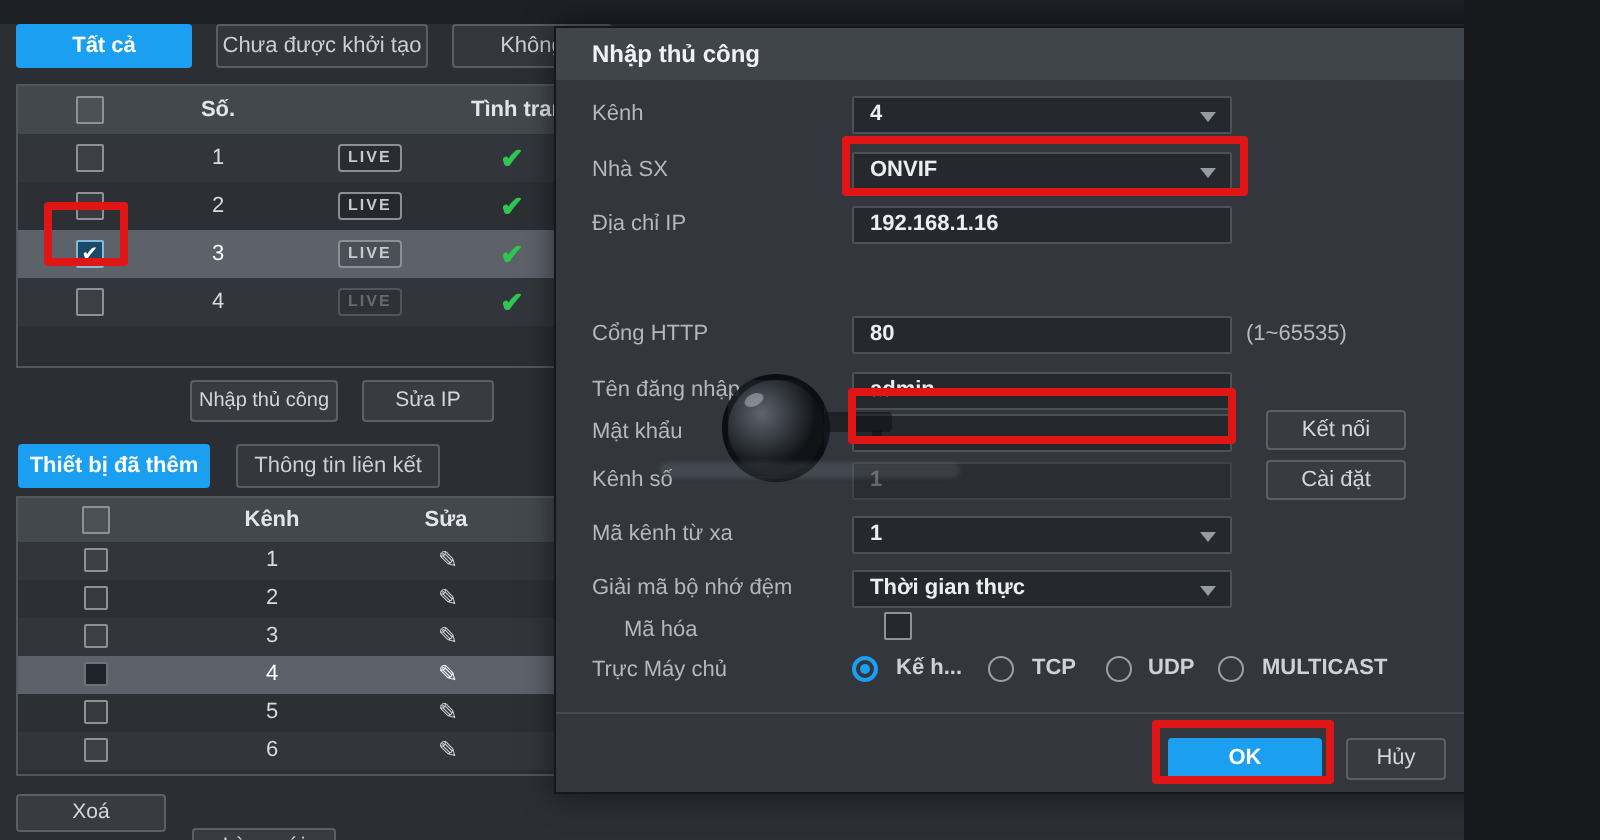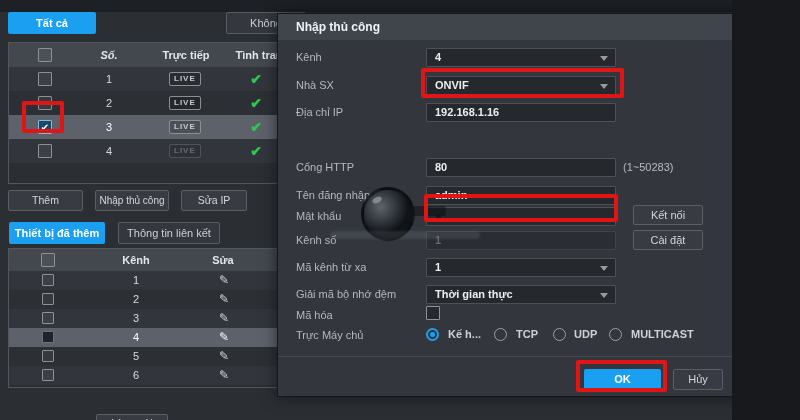--- a/index.html
+++ b/index.html
@@ -68,21 +68,21 @@
   .flabel{position:absolute;left:18px;line-height:19px;color:#b4b8be;}
   .fld{position:absolute;left:148px;top:0;width:190px;height:19px;background:#25282d;
        border:1px solid #4c5057;color:#eceef0;font-weight:bold;line-height:17px;padding:0 8px;border-radius:1px;}
   .fld.disabled{color:#63686e;background:#2a2d32;border-color:#3f4348;}
   .arrow{position:absolute;right:7px;top:7px;width:0;height:0;
          border-left:4px solid transparent;border-right:4px solid transparent;border-top:5px solid #969ba1;}
   .hint{position:absolute;left:345px;line-height:19px;color:#b7bbc0;}
   .sidebtn{position:absolute;left:355px;width:70px;height:20px;line-height:18px;background:#383c42;
            border:1px solid #5c6066;color:#d3d6da;text-align:center;border-radius:2px;}
   .f1{top:34px;}.f2{top:62px;}.f3{top:89px;}.f4{top:116px;}.f5{top:144px;}.f6{top:172px;}
-  .f7{top:193px;}.f8{top:217px;}.f9{top:244px;}.f10{top:271px;}.f11{top:292px;}.f12{top:312px;}
+  .f7{top:193px;}.f8{top:217px;}.f9{top:244px;}.f10{top:271px;}.f11{top:292px;margin-left:16px;}.f12{top:312px;}
   .kb-connect{top:191px;}
   .kb-setting{top:216px;}
   .dlg-cb{position:absolute;left:148px;top:0;width:14px;height:14px;border:1px solid #8e939a;
           background:#25282d;border-radius:1px;}
   .radio{position:absolute;top:2px;width:13px;height:13px;border-radius:50%;border:1px solid #9aa0a6;}
   .radio.sel{border:2px solid #1b9ff0;}
   .radio.sel::after{content:"";position:absolute;left:2px;top:2px;width:5px;height:5px;border-radius:50%;background:#1b9ff0;}
   .rlabel{position:absolute;top:0;line-height:17px;color:#ced2d6;font-weight:bold;}
   .sep{position:absolute;left:0;top:342px;width:481px;height:1px;background:#464a50;}
   .btn-ok{position:absolute;left:306px;top:355px;width:77px;height:21px;line-height:21px;background:#1b9ff0;
@@ -109,27 +109,27 @@
 </style>
 </head>
 <body>
 
 <div class="screen">
 
   <div class="abs topstrip"></div>
   <div class="abs rightbg"></div>
 
   <div class="abs tab active tab-all">Tất cả</div>
+  <div class="abs tab plain tab-uninit">Chưa được khởi tạo</div>
   <div class="abs tab plain tab-khong">Không</div>
 
   <div class="abs tbl tblA">
     <div class="thead">
       <span class="cb" style="left:29px;top:5px;"></span>
-      <span class="cell" style="left:80px;width:40px;font-style:italic;">Số.</span>
-      <span class="cell" style="left:142px;width:70px;">Trực tiếp</span>
+      <span class="cell" style="left:80px;width:40px;">Số.</span>
       <span class="cell" style="left:215px;width:70px;">Tình tran</span>
     </div>
     <div class="trow rowA">
       <span class="cb" style="left:29px;top:5px;"></span>
       <span class="cell" style="left:80px;width:40px;">1</span>
       <span class="live" style="left:160px;">LIVE</span>
       <span class="cell okchk" style="left:232px;width:30px;">✔</span>
     </div>
     <div class="trow rowB">
       <span class="cb" style="left:29px;top:5px;"></span>
@@ -144,21 +144,20 @@
       <span class="cell okchk" style="left:232px;width:30px;">✔</span>
     </div>
     <div class="trow rowA">
       <span class="cb" style="left:29px;top:5px;"></span>
       <span class="cell" style="left:80px;width:40px;">4</span>
       <span class="live dim" style="left:160px;">LIVE</span>
       <span class="cell okchk" style="left:232px;width:30px;">✔</span>
     </div>
   </div>
 
-  <div class="btn btn-them">Thêm</div>
   <div class="btn btn-manual">Nhập thủ công</div>
   <div class="btn btn-suaip">Sửa IP</div>
 
   <div class="abs tab plain tab-linked">Thông tin liên kết</div>
   <div class="abs tab active tab-added">Thiết bị đã thêm</div>
 
   <div class="abs tbl tblB">
     <div class="thead">
       <span class="cb" style="left:32px;top:4px;"></span>
       <span class="cell" style="left:97px;width:60px;">Kênh</span>
@@ -190,20 +189,21 @@
       <span class="cell" style="left:97px;width:60px;">5</span>
       <span class="cell pencil" style="left:200px;width:30px;">✎</span>
     </div>
     <div class="trow rowA">
       <span class="cb small" style="left:33px;top:3px;"></span>
       <span class="cell" style="left:97px;width:60px;">6</span>
       <span class="cell pencil" style="left:200px;width:30px;">✎</span>
     </div>
   </div>
 
+  <div class="btn btn-xoa">Xoá</div>
   <div class="btn btn-lammoi">Làm mới</div>
 
   <div class="abs dialog">
     <div class="dlg-title">
       <span>Nhập thủ công</span>
       <span class="dlg-close">×</span>
     </div>
 
     <div class="frow f1">
       <span class="flabel">Kênh</span>
@@ -213,21 +213,21 @@
       <span class="flabel">Nhà SX</span>
       <span class="fld"><span>ONVIF</span><i class="arrow"></i></span>
     </div>
     <div class="frow f3">
       <span class="flabel">Địa chỉ IP</span>
       <span class="fld"><span>192.168.1.16</span></span>
     </div>
     <div class="frow f5">
       <span class="flabel">Cổng HTTP</span>
       <span class="fld"><span>80</span></span>
-      <span class="hint">(1~50283)</span>
+      <span class="hint">(1~65535)</span>
     </div>
     <div class="frow f6">
       <span class="flabel">Tên đăng nhập</span>
       <span class="fld"><span>admin</span></span>
     </div>
     <div class="frow f7">
       <span class="flabel">Mật khẩu</span>
       <span class="fld"><span></span></span>
     </div>
     <div class="sidebtn kb-connect">Kết nối</div>

